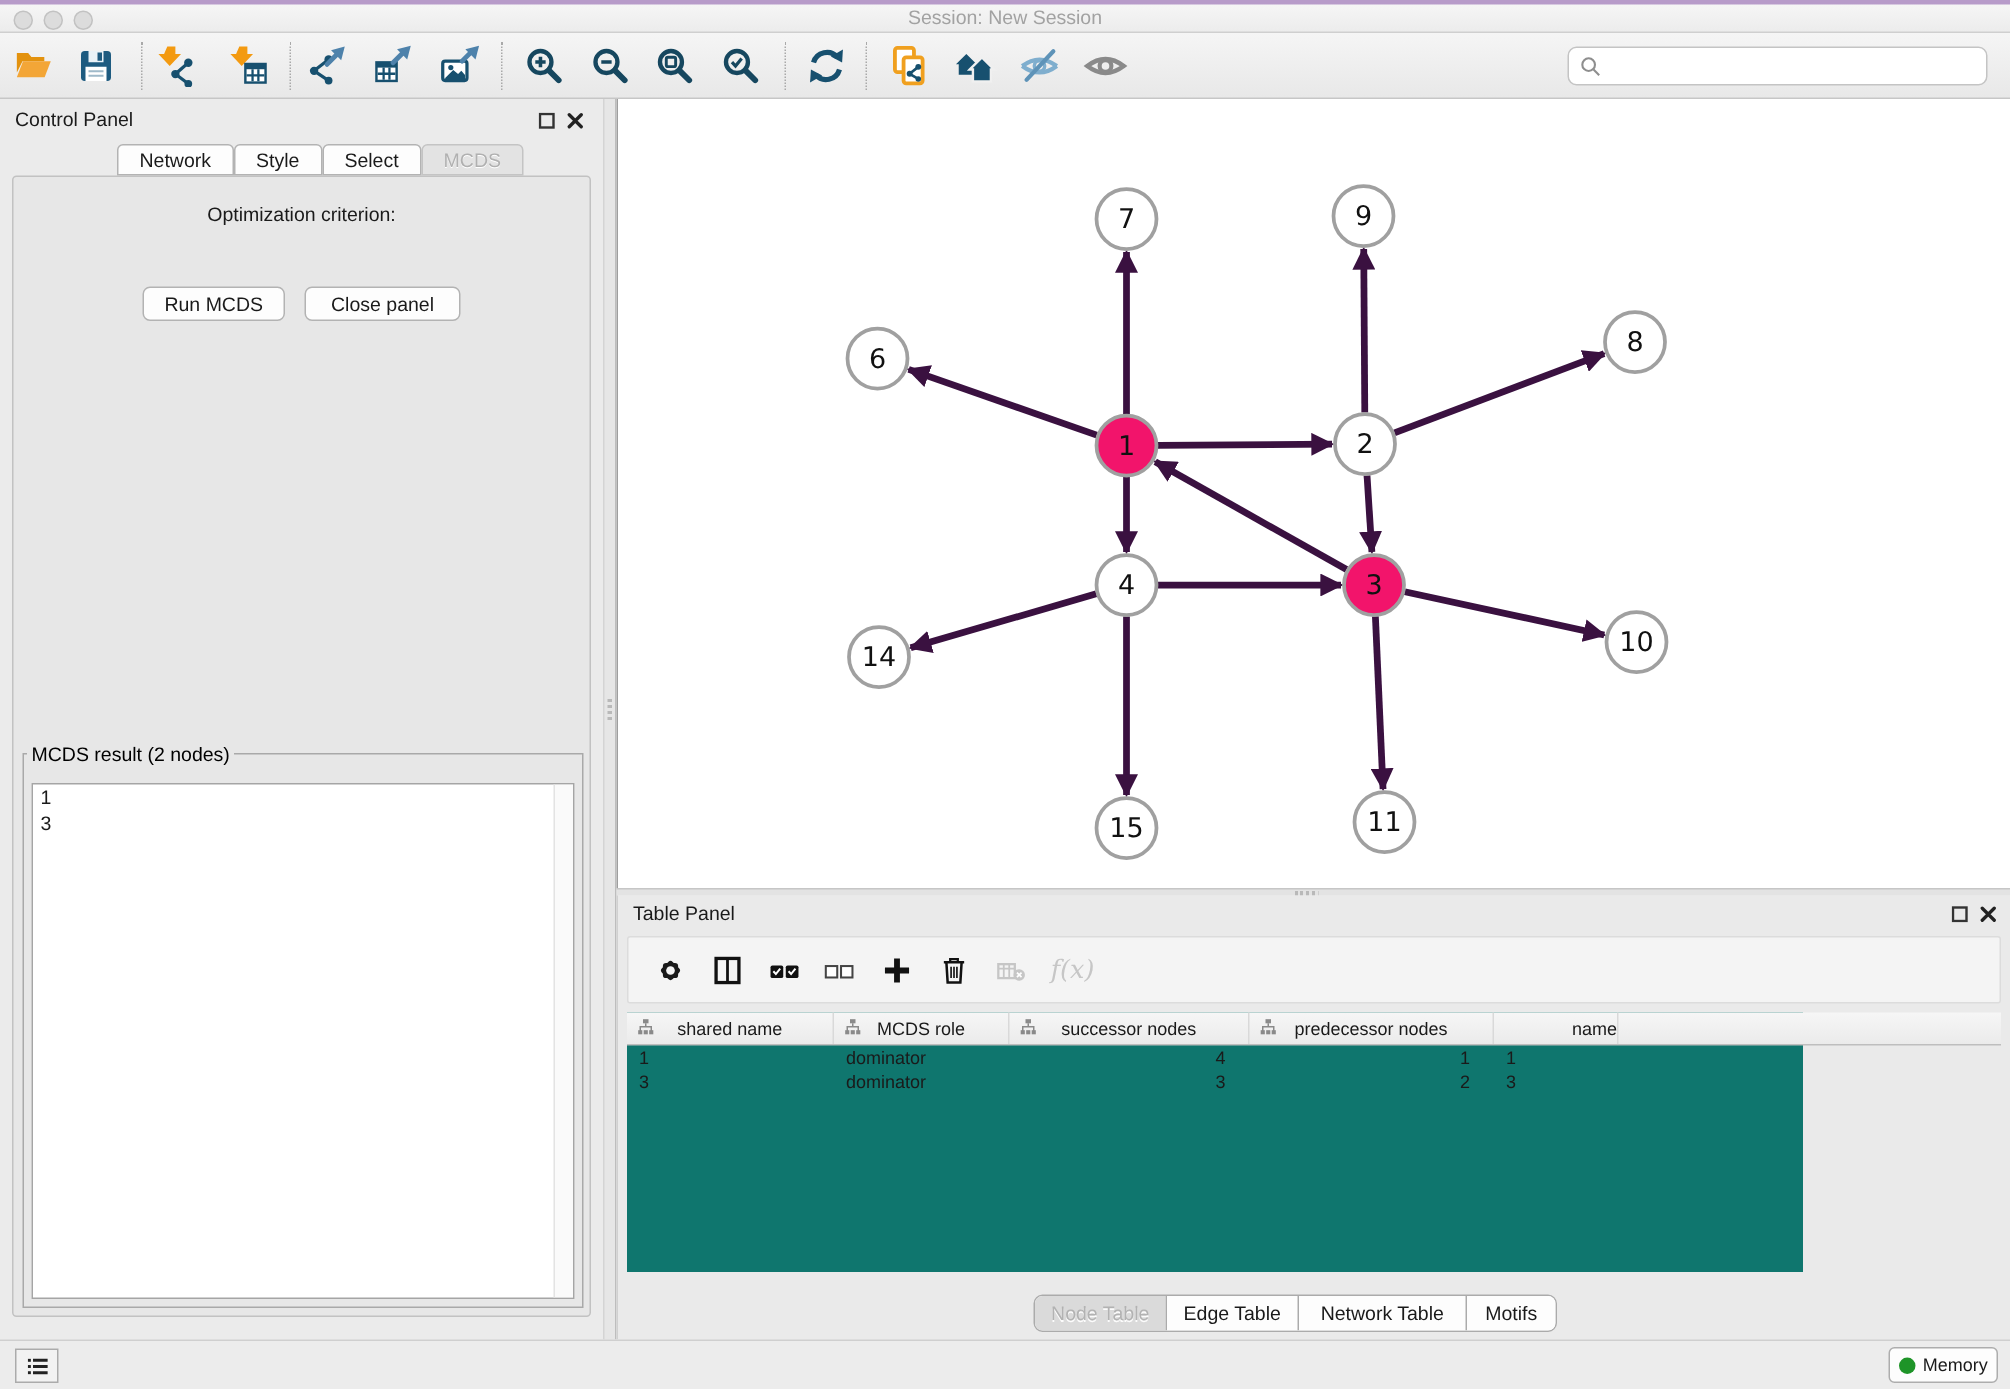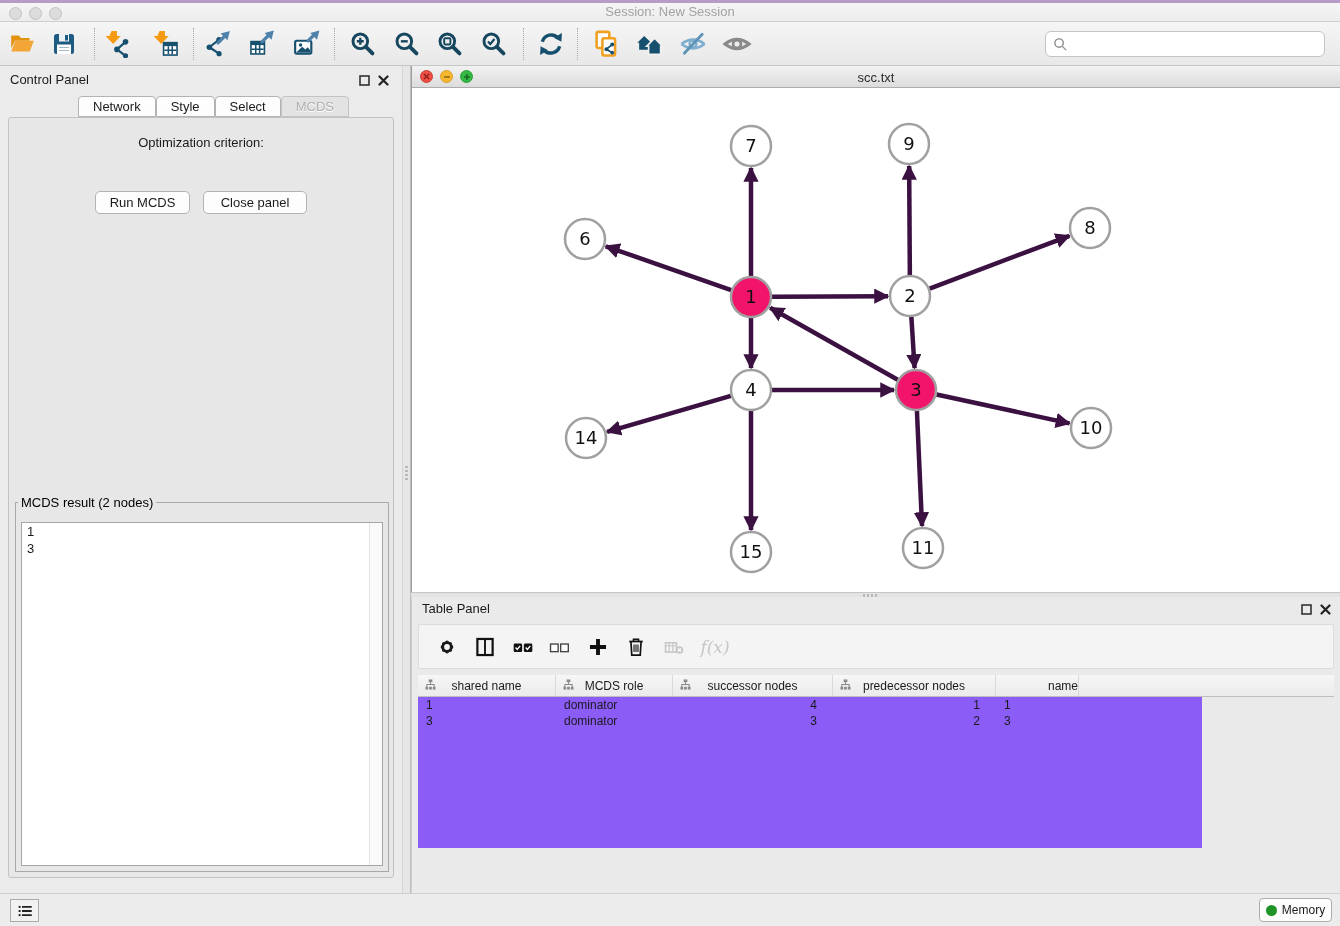--- a/index.html
+++ b/index.html
@@ -82,21 +82,21 @@
   #net-canvas { position:absolute; left:0; top:22px; width:929px; height:504px; background:#fff; }
 
   
   #table-panel { position:absolute; left:411px; top:597px; width:929px; height:296px;
     background:#EAEAEA; border-left:1px solid #D0D0D0; }
   #tp-title { position:absolute; left:10px; top:4px; font-size:13px; }
   #tp-toolbar { position:absolute; left:6px; top:27px; width:916px; height:45px;
     background:#F4F4F4; border:1px solid #DCDCDC; border-radius:2px; }
   .tp-icon { position:absolute; top:6px; width:32px; height:32px; display:flex; align-items:center; justify-content:center; }
   #fx-label { font-family:"DejaVu Serif", serif; font-style:italic; font-size:17px; color:#C6C6C6; }
-  #tp-table { position:absolute; left:6px; top:78px; width:784px; height:173px; background:#8b5cf6; }
+  #tp-table { position:absolute; left:6px; top:78px; width:784px; height:173px; background:#0f766e; }
   #tp-head { position:absolute; left:0; top:0; height:22px; width:916px;
     background:linear-gradient(#F6F6F6,#EBEBEB); border-bottom:1px solid #BEBEBE; }
   .th { position:absolute; top:0; height:21px; border-right:1px solid #D9D9D9;
     font-size:12px; display:flex; align-items:center; justify-content:center; }
   .th .hicon { position:absolute; left:7px; top:4px; }
   .tr { position:absolute; left:0; width:916px; height:16px; }
   .td { position:absolute; top:0; height:16px; font-size:12px; line-height:16px; }
   .td.left { text-align:left; padding-left:8px; }
   .td.right { text-align:right; padding-right:16px; }
   #tp-tabs { position:absolute; left:277px; top:266px; height:25px; display:flex;
@@ -299,38 +299,20 @@
         </div>
     </fieldset>
   </div>
 </div>
 
 <div id="v-splitter">
     <div class="grip"></div>
   </div>
 
 <div id="network-window">
-  <div id="net-titlebar">
-    <div class="traffic" style="left:8px; background:#F04E43; border:1px solid #C63F39;">
-      <svg width="7" height="7" viewBox="0 0 8 8">
-          <path d="M1 1 L7 7 M7 1 L1 7" stroke="#7E1D18" stroke-width="1.6"></path>
-        </svg>
-    </div>
-    <div class="traffic" style="left:28px; background:#F7B731; border:1px solid #D89E27;">
-      <svg width="8" height="8" viewBox="0 0 8 8">
-          <path d="M1 4 H7" stroke="#8F6A12" stroke-width="1.6"></path>
-        </svg>
-    </div>
-    <div class="traffic" style="left:48px; background:#35B844; border:1px solid #2DA03A;">
-      <svg width="8" height="8" viewBox="0 0 8 8">
-          <path d="M1 4 H7 M4 1 V7" stroke="#1A6B23" stroke-width="1.6"></path>
-        </svg>
-    </div>
-    <div id="net-title">scc.txt</div>
-  </div>
   <div id="net-canvas">
     <svg id="graph-svg" width="929" height="504" viewBox="0 0 929 504">
       <defs>
         <marker id="arrow" viewBox="0 0 10 10" refX="9" refY="5" markerWidth="3.4" markerHeight="3.4" orient="auto-start-reverse">
           <path d="M0 0 L10 5 L0 10 z" fill="#3A1140"></path>
         </marker>
       </defs>
       <g id="graph-edges">
           <line x1="339" y1="188" x2="339" y2="80" stroke="#3A1140" stroke-width="4.5" marker-end="url(#arrow)"></line>
           <line x1="319.1752536154717" y1="202.07328138371903" x2="193.76878192664867" y2="158.2565623599134" stroke="#3A1140" stroke-width="4.5" marker-end="url(#arrow)"></line>
@@ -506,20 +488,26 @@
         <div class="tr" style="top: 38px;">
           <div class="td left" style="left: 0px; width: 138px;">3</div>
           <div class="td left" style="left: 138px; width: 117px;">dominator</div>
           <div class="td right" style="left: 255px; width: 160px;">3</div>
           <div class="td right" style="left: 415px; width: 163px;">2</div>
           <div class="td left" style="left: 578px; width: 83px;">3</div>
         </div>
       </div>
   </div>
 
+  <div id="tp-tabs">
+    <div class="tp-tab selected" style="width: 87px;">Node Table</div>
+    <div class="tp-tab" style="width: 88px;">Edge Table</div>
+    <div class="tp-tab" style="width: 112px;">Network Table</div>
+    <div class="tp-tab" style="width: 60px;">Motifs</div>
+  </div>
 </div>
 
 <div id="status-bar">
   <div id="list-btn">
     <svg width="18" height="18" viewBox="0 0 24 24">
         <path d="M8 6.5 H21 M8 12 H21 M8 17.5 H21" stroke="#222" stroke-width="2.6"></path>
         <rect x="3.5" y="5.2" width="2.6" height="2.6" fill="#222"></rect>
         <rect x="3.5" y="10.7" width="2.6" height="2.6" fill="#222"></rect>
         <rect x="3.5" y="16.2" width="2.6" height="2.6" fill="#222"></rect>
       </svg>

